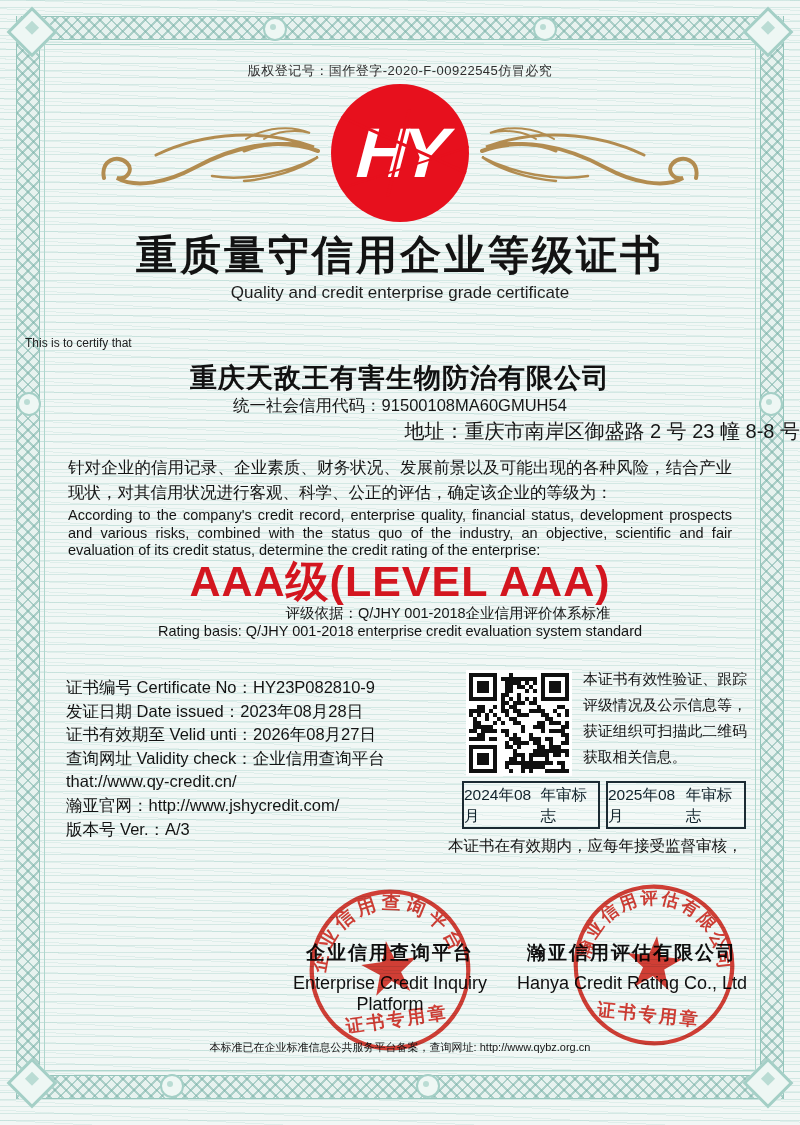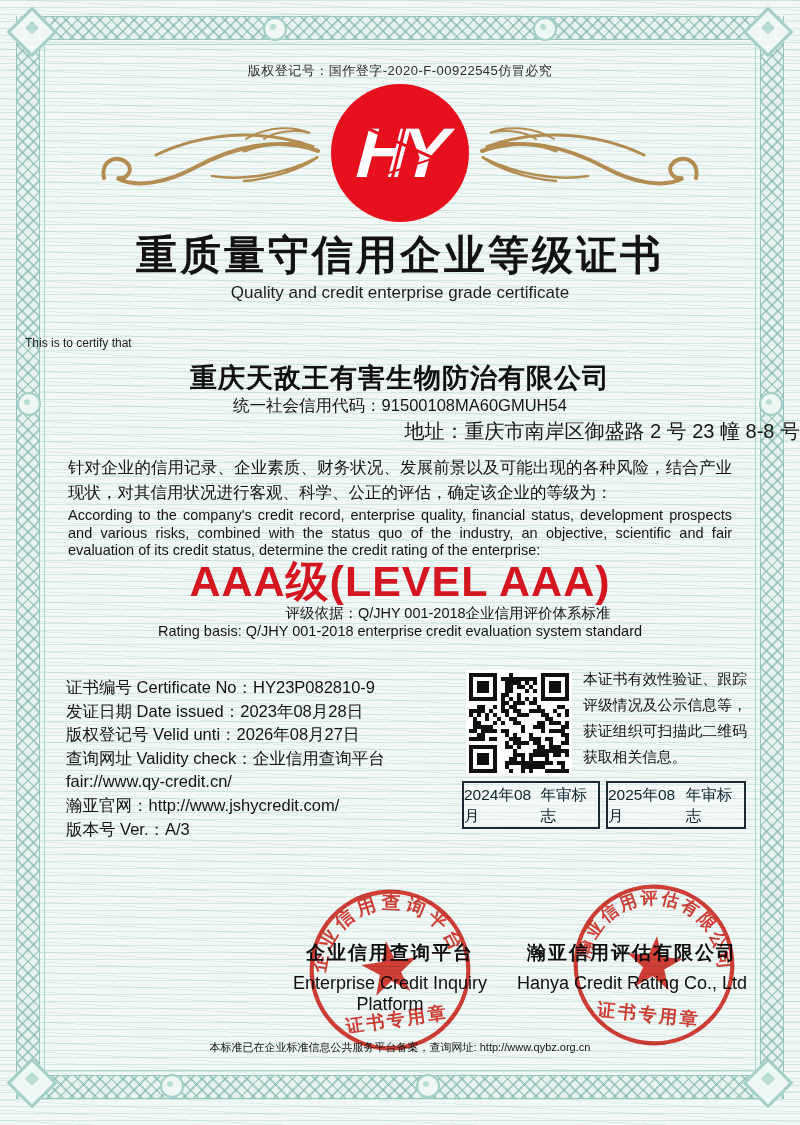--- a/index.html
+++ b/index.html
@@ -144,23 +144,23 @@
 
   <div class="para-cn">针对企业的信用记录、企业素质、财务状况、发展前景以及可能出现的各种风险，结合产业现状，对其信用状况进行客观、科学、公正的评估，确定该企业的等级为：</div>
   <div class="para-en">According to the company's credit record, enterprise quality, financial status, development prospects and various risks, combined with the status quo of the industry, an objective, scientific and fair evaluation of its credit status, determine the credit rating of the enterprise:</div>
   <div class="grade">AAA级(LEVEL AAA)</div>
   <div class="basis-cn">评级依据：Q/JHY 001-2018企业信用评价体系标准</div>
   <div class="basis-en">Rating basis: Q/JHY 001-2018 enterprise credit evaluation system standard</div>
 
   <div class="details">
     <div class="dline">证书编号 Certificate No：HY23P082810-9</div>
     <div class="dline">发证日期 Date issued：2023年08月28日</div>
-    <div class="dline">版权登记号 Velid unti：2026年08月27日</div>
+    <div class="dline">证书有效期至 Velid unti：2026年08月27日</div>
     <div class="dline">查询网址 Validity check：企业信用查询平台</div>
-    <div class="dline">fair://www.qy-credit.cn/</div>
+    <div class="dline">that://www.qy-credit.cn/</div>
     <div class="dline">瀚亚官网：http://www.jshycredit.com/</div>
     <div class="dline">版本号 Ver.：A/3</div>
   </div>
 
   <div class="qr-box">
     <svg id="qr-svg" viewBox="0 0 100 100">
         <rect x="0" y="0" width="4" height="4"></rect>
         <rect x="4" y="0" width="4" height="4"></rect>
         <rect x="8" y="0" width="4" height="4"></rect>
         <rect x="12" y="0" width="4" height="4"></rect>
@@ -482,20 +482,21 @@
 
   <div class="badge badge-1">
     <div class="b1">2024年08月</div>
     <div class="b2">年审标志</div>
   </div>
   <div class="badge badge-2">
     <div class="b1">2025年08月</div>
     <div class="b2">年审标志</div>
   </div>
   <div class="supnote">
+    <div class="l1">本证书在有效期内，应每年接受监督审核，</div>
   </div>
 
   <div class="org org-left">
     <div class="ocn">企业信用查询平台</div>
     <div class="oen">Enterprise Credit Inquiry Platform</div>
   </div>
   <div class="org org-right">
     <div class="ocn">瀚亚信用评估有限公司</div>
     <div class="oen">Hanya Credit Rating Co., Ltd</div>
   </div>

